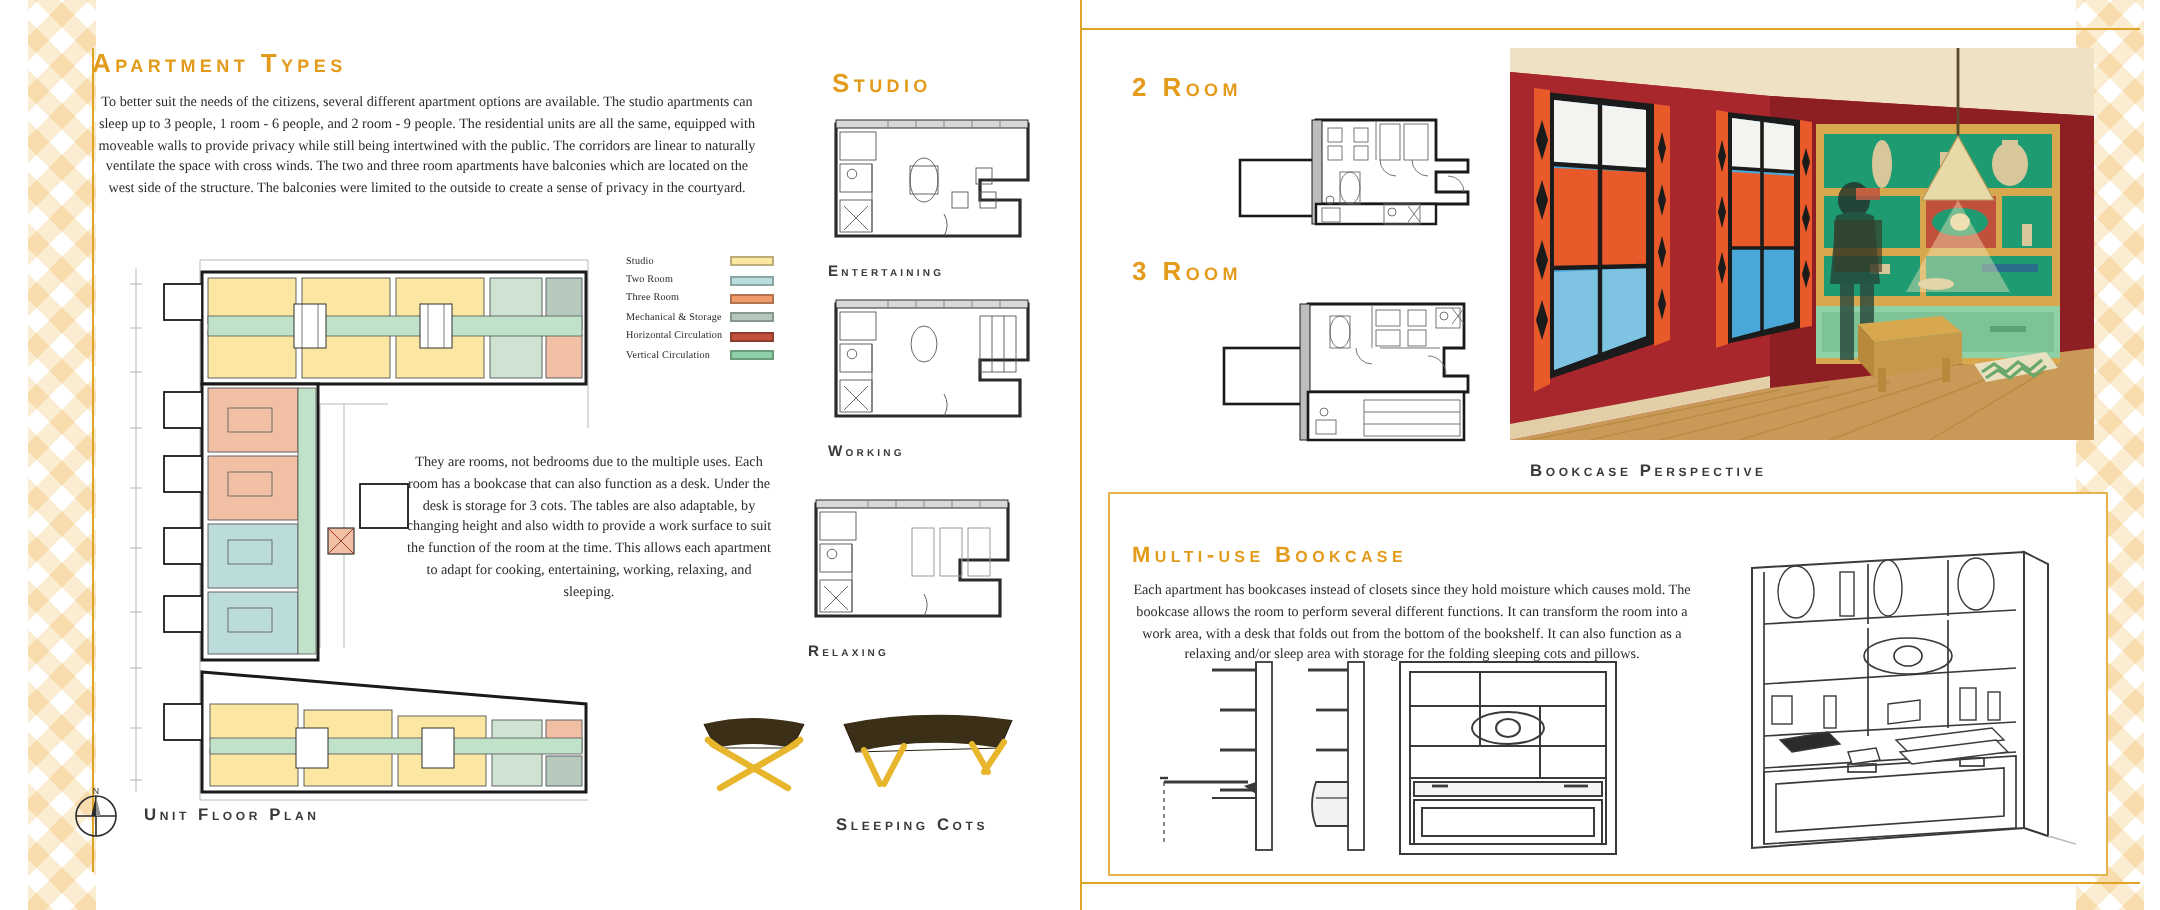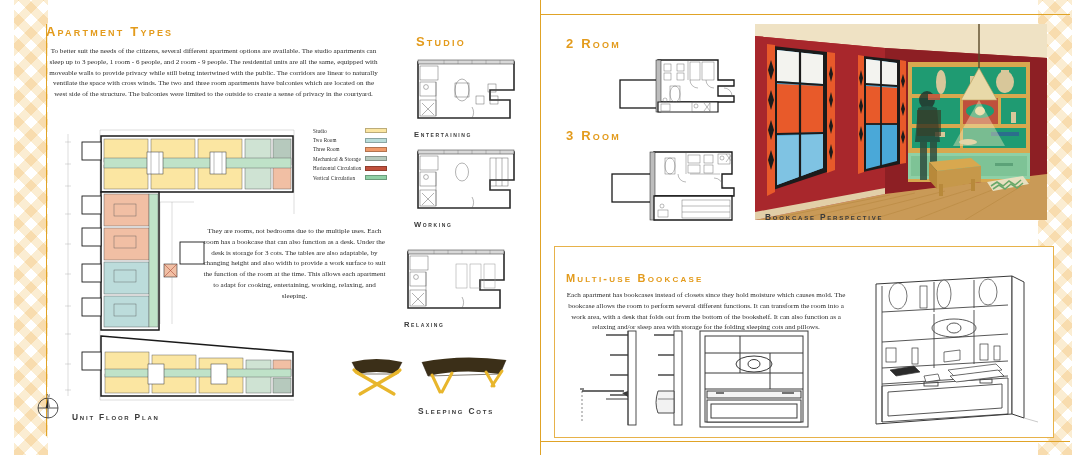--- a/index.html
+++ b/index.html
@@ -225,21 +225,21 @@
         <line x1="13" y1="182" x2="19" y2="182"></line>
           <line x1="13" y1="210" x2="19" y2="210"></line>
         <line x1="13" y1="240" x2="19" y2="240"></line>
           <line x1="13" y1="266" x2="19" y2="266"></line>
       </g>
     </svg>
   </div>
 
   <div class="body-txt" style="position:absolute; left:202px; top:226px; width:185px;">They are rooms, not bedrooms due to the multiple uses. Each room has a bookcase that can also function as a desk. Under the desk is storage for 3 cots. The tables are also adaptable, by changing height and also width to provide a work surface to suit the function of the room at the time. This allows each apartment to adapt for cooking, entertaining, working, relaxing, and sleeping.</div>
 
-  <div style="position:absolute; left:33px; top:392px; display:flex; align-items:flex-end; gap:9px;">
+  <div style="position:absolute; left:33px; top:392px; display:flex; align-items:center; gap:9px;">
     <svg width="30" height="30" viewBox="0 0 30 30">
       <circle cx="15" cy="16" r="10" fill="none" stroke="#2b2b2b" stroke-width=".8"></circle>
       <line x1="15" y1="6" x2="15" y2="26" stroke="#2b2b2b" stroke-width=".8"></line>
       <line x1="5" y1="16" x2="25" y2="16" stroke="#2b2b2b" stroke-width=".8"></line>
       <polygon points="15,6 12.6,16 15,16" fill="#2b2b2b"></polygon>
       <polygon points="15,6 17.4,16 15,16" fill="#8f8f8f"></polygon>
       <text x="15" y="5" font-size="4.4" fill="#2b2b2b" text-anchor="middle" font-family="Liberation Sans, sans-serif">N</text>
     </svg>
     <span class="cap cap-lg">Unit Floor Plan</span>
   </div>
@@ -555,21 +555,21 @@
 
       <g>
         <polygon points="232,158 268,152 274,160 238,167" fill="#e8e0c0"></polygon>
         <g stroke="#6aa86a" stroke-width="1.6" fill="none">
           <polyline points="236,162 242,158 248,162 254,157 260,161 266,156"></polyline>
           <polyline points="238,165 244,161 250,165 256,160 262,164 268,159"></polyline>
         </g>
       </g>
     </svg>
   </div>
-  <div class="cap cap-lg" style="position:absolute; left:765px; top:212px;">Bookcase Perspective</div>
+  <div class="cap cap-lg" style="position:absolute; left:765px; top:230px;">Bookcase Perspective</div>
 
   <div class="panel-frame" style="left:554px; top:246px; width:500px; height:192px;"></div>
 
   <div style="position:absolute; left:566px; top:272px; width:290px;">
     <div class="hdr" style="font-size:11px;">Multi-use Bookcase</div>
     <div class="body-txt" style="width:280px; margin-top:6px;">Each apartment has bookcases instead of closets since they hold moisture which causes mold. The bookcase allows the room to perform several different functions. It can transform the room into a work area, with a desk that folds out from the bottom of the bookshelf. It can also function as a relaxing and/or sleep area with storage for the folding sleeping cots and pillows.</div>
   </div>
 
   <div style="position:absolute; left:566px; top:325px;">
     <svg width="250" height="112" viewBox="0 0 250 112">

